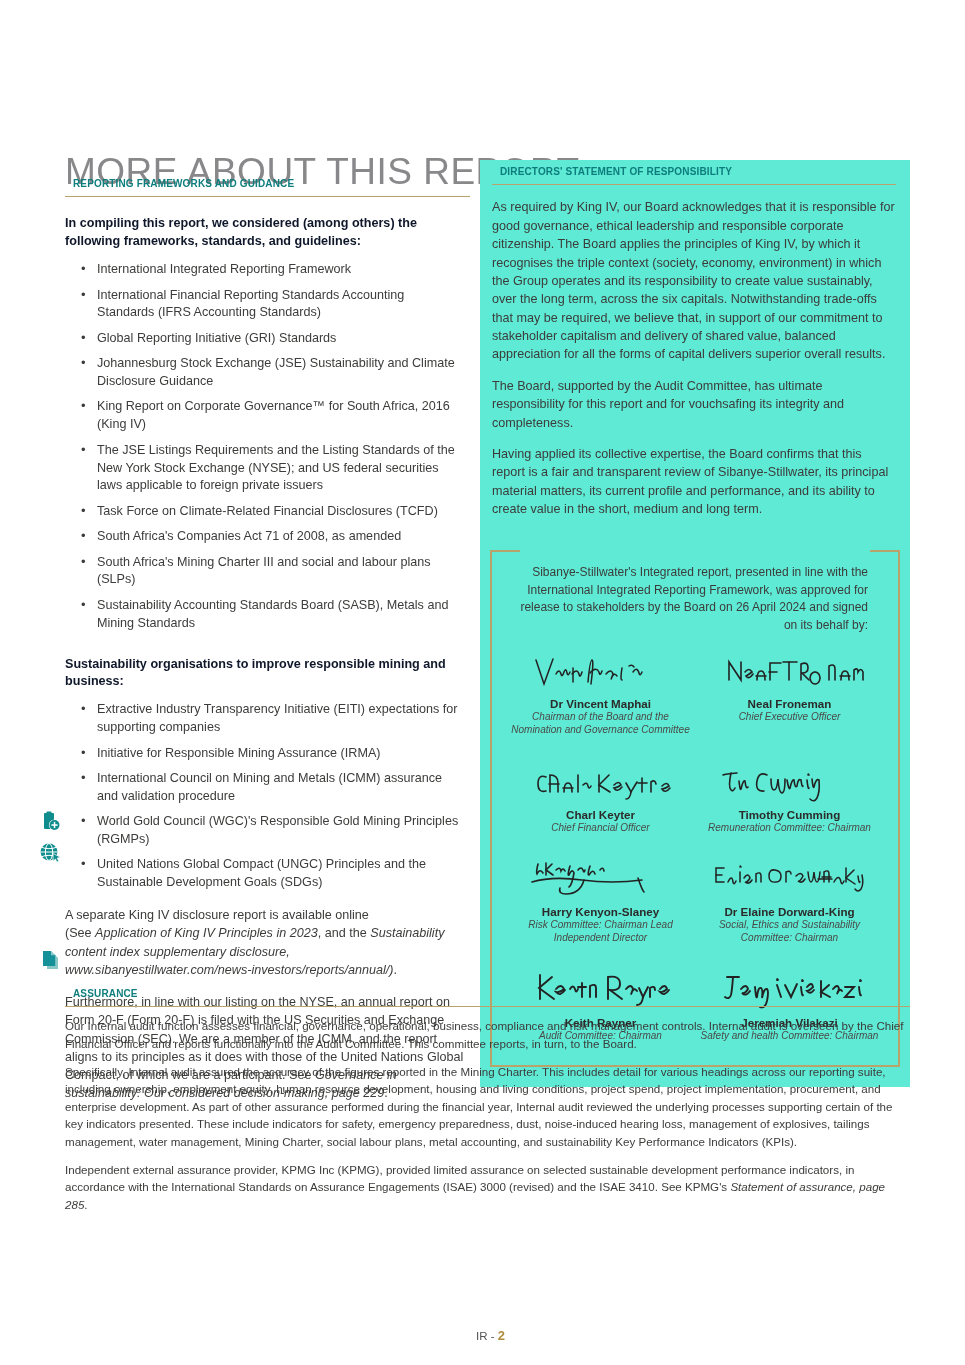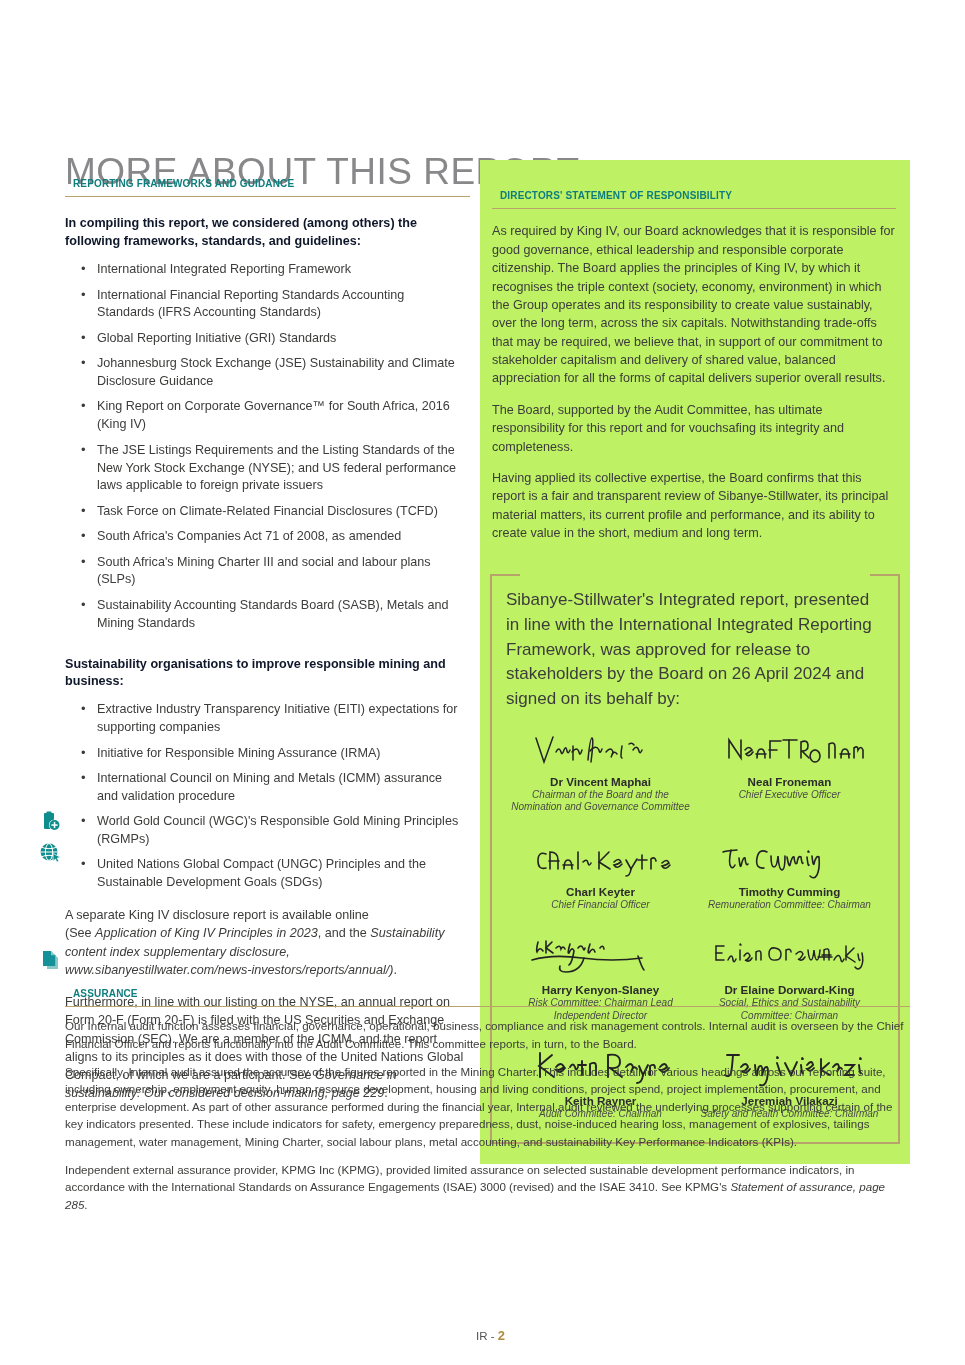--- a/index.html
+++ b/index.html
@@ -44,35 +44,35 @@
   }
   .para{font-size:12.6px;line-height:1.45;color:#3c3c3b;margin:14px 0 0 0;}
   .para.i em, em{font-style:italic;}
 
   
   .left-icon{position:absolute;left:38px;width:26px;height:26px;}
 
   
   .col-right{
     position:absolute;left:480px;top:160px;width:430px;
-    background:#bef264;padding:30px 0 14px 0;
+    background:#5eead4;padding:6px 0 14px 0;
   }
   .col-right-inner{padding:0 14px 0 12px;}
   .rp{font-size:12.6px;line-height:1.46;margin:13px 0 0 0;color:#3c3c3b;}
 
   
   .sigframe{
     position:relative;margin:20px 10px 6px 10px;padding:16px 16px 14px 16px;
   }
   .sigframe .bd-l{position:absolute;left:0;top:12px;bottom:0;width:2px;background:#b8a46a;}
   .sigframe .bd-r{position:absolute;right:0;top:12px;bottom:0;width:2px;background:#b8a46a;}
   .sigframe .bd-b{position:absolute;left:0;right:0;bottom:0;height:2px;background:#b8a46a;}
   .sigframe .bd-tl{position:absolute;left:0;top:12px;width:30px;height:2px;background:#b8a46a;}
   .sigframe .bd-tr{position:absolute;right:0;top:12px;width:30px;height:2px;background:#b8a46a;}
-  .sig-intro{font-size:17px;line-height:1.45;margin:0 0 10px 0;}
+  .sig-intro{font-size:12px;line-height:1.45;margin:0 16px 10px 0;text-align:right;}
   .sig-grid{display:flex;flex-wrap:wrap;}
   .sig-cell{width:50%;box-sizing:border-box;text-align:center;padding:8px 4px 10px 4px;}
   .sig-img{height:42px;display:flex;align-items:flex-end;justify-content:center;}
   .sig-img svg{display:block;}
   .sig-name{font-size:11.6px;font-weight:bold;color:#2b2b2a;margin-top:3px;}
   .sig-role{font-size:10px;font-style:italic;color:#4a4a48;line-height:1.28;margin-top:1px;}
 
   
   .assurance{position:absolute;left:65px;top:988px;width:845px;}
   .ap{font-size:11.6px;line-height:1.52;margin:10px 0 0 0;color:#3c3c3b;}
@@ -97,21 +97,21 @@
     <div class="rule"></div>
 
     <div class="sub-head" style="margin-top:18px;">In compiling this report, we considered (among others) the following frameworks, standards, and guidelines:</div>
 
     <ul class="bullets">
       <li>International Integrated Reporting Framework</li>
       <li>International Financial Reporting Standards Accounting Standards (IFRS Accounting Standards)</li>
       <li>Global Reporting Initiative (GRI) Standards</li>
       <li>Johannesburg Stock Exchange (JSE) Sustainability and Climate Disclosure Guidance</li>
       <li>King Report on Corporate Governance™ for South Africa, 2016 (King IV)</li>
-      <li>The JSE Listings Requirements and the Listing Standards of the New York Stock Exchange (NYSE); and US federal performance laws applicable to foreign private issuers</li>
+      <li>The JSE Listings Requirements and the Listing Standards of the New York Stock Exchange (NYSE); and US federal securities laws applicable to foreign private issuers</li>
       <li>Task Force on Climate-Related Financial Disclosures (TCFD)</li>
       <li>South Africa's Companies Act 71 of 2008, as amended</li>
       <li>South Africa's Mining Charter III and social and labour plans (SLPs)</li>
       <li>Sustainability Accounting Standards Board (SASB), Metals and Mining Standards</li>
     </ul>
 
     <div class="sub-head">Sustainability organisations to improve responsible mining and business:</div>
 
     <ul class="bullets">
       <li>Extractive Industry Transparency Initiative (EITI) expectations for supporting companies</li>

